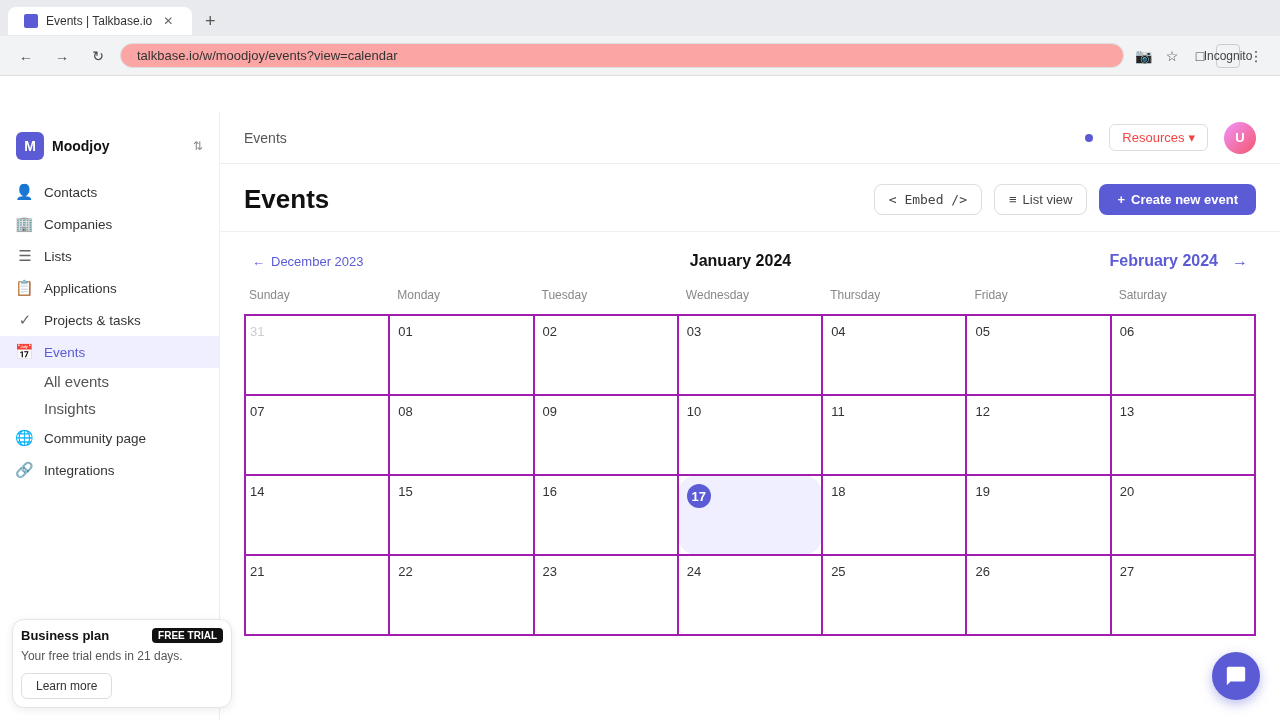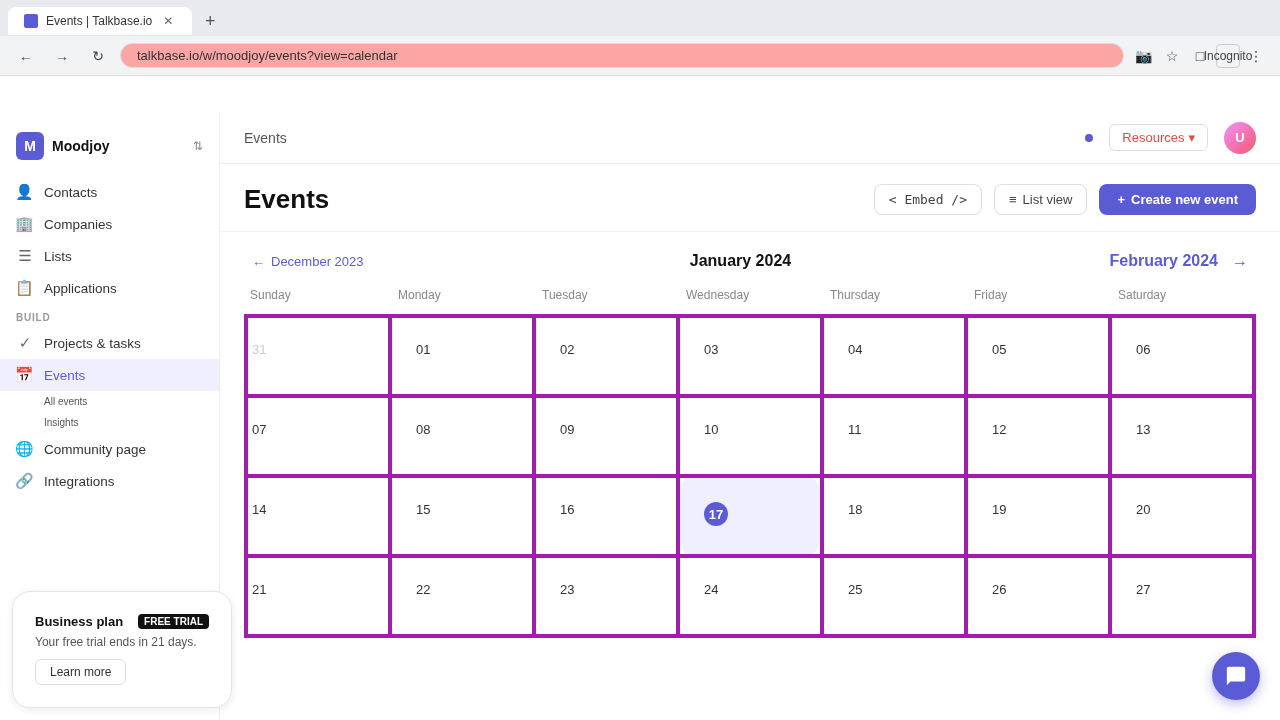--- a/index.html
+++ b/index.html
@@ -25,24 +25,24 @@
     .sidebar { width: 220px; background: #fff; border-right: 1px solid #eee; padding: 12px 0; overflow-y: auto; flex-shrink: 0; }
     .org-header { display: flex; align-items: center; gap: 8px; padding: 8px 16px 16px; cursor: pointer; }
     .org-logo { width: 28px; height: 28px; background: #5b5bd6; border-radius: 6px; display: flex; align-items: center; justify-content: center; color: #fff; font-weight: 700; font-size: 14px; }
     .org-name { font-size: 14px; font-weight: 600; color: #111; flex: 1; }
     .org-chevrons { color: #888; font-size: 12px; }
     .section-label { font-size: 10px; font-weight: 600; color: #999; text-transform: uppercase; letter-spacing: 0.8px; padding: 8px 16px 4px; }
     .nav-item { display: flex; align-items: center; gap: 10px; padding: 7px 16px; cursor: pointer; font-size: 13.5px; color: #333; border-radius: 0; }
     .nav-item.active { background: #f0efff; color: #5b5bd6; font-weight: 500; }
     .nav-item .nav-icon { width: 18px; height: 18px; display: flex; align-items: center; justify-content: center; color: #666; font-size: 15px; }
     .nav-item.active .nav-icon { color: #5b5bd6; }
-    .sub-item { padding: 5px 16px 5px 44px; font-size: 10px; color: #555; cursor: pointer; }
-
-    
-    .business-plan-banner { position: fixed; bottom: 0; left: 0; width: 220px; background: #fff; border: 1px solid #e5e5e5; border-radius: 18px; margin: 12px; padding: 22px; box-shadow: 0 2px 8px rgba(0,0,0,0.08); z-index: 10; }
+    .sub-item { padding: 5px 16px 5px 44px; font-size: 15px; color: #555; cursor: pointer; }
+
+    
+    .business-plan-banner { position: fixed; bottom: 0; left: 0; width: 220px; background: #fff; border: 1px solid #e5e5e5; border-radius: 12px; margin: 12px; padding: 8px; box-shadow: 0 2px 8px rgba(0,0,0,0.08); z-index: 10; }
     .banner-header { display: flex; align-items: center; justify-content: space-between; margin-bottom: 6px; }
     .banner-title { font-size: 13px; font-weight: 600; color: #111; }
     .free-trial-badge { background: #111; color: #fff; font-size: 10px; font-weight: 600; padding: 2px 6px; border-radius: 4px; }
     .banner-text { font-size: 12px; color: #555; margin-bottom: 10px; }
     .learn-more-btn { background: #fff; border: 1px solid #ddd; border-radius: 6px; padding: 5px 14px; font-size: 12px; cursor: pointer; color: #333; }
 
     
     .main-content { flex: 1; display: flex; flex-direction: column; overflow: hidden; }
 
     
@@ -62,21 +62,21 @@
     
     .calendar-container { flex: 1; overflow-y: auto; padding: 0 24px; }
     .calendar-nav { display: flex; align-items: center; padding: 16px 0 8px; }
     .cal-prev, .cal-next { display: flex; align-items: center; gap: 6px; background: none; border: none; cursor: pointer; color: #5b5bd6; font-size: 13px; font-weight: 500; padding: 4px 8px; border-radius: 6px; }
     .cal-month-center { flex: 1; text-align: center; font-size: 16px; font-weight: 600; color: #111; }
     .cal-month-right { font-size: 16px; font-weight: 600; color: #5b5bd6; display: flex; align-items: center; gap: 6px; }
 
     .calendar-grid { width: 100%; border-collapse: collapse; }
     .calendar-grid th { font-size: 12px; color: #888; font-weight: 500; text-align: left; padding: 6px 8px 12px; border-bottom: 1px solid #eee; }
     .calendar-grid th:first-child, .calendar-grid td:first-child { padding-left: 4px; }
-    .calendar-grid td { vertical-align: top; border: 4px solid #a21caf; min-height: 80px; height: 80px; padding: 24px; font-size: 13px; color: #333; position: relative; width: calc(100% / 7); }
+    .calendar-grid td { vertical-align: top; border: 2px solid #a21caf; min-height: 80px; height: 80px; padding: 8px; font-size: 13px; color: #333; position: relative; width: calc(100% / 7); }
     .day-num { font-size: 13px; color: #333; font-weight: 400; }
     .day-num.other-month { color: #ccc; }
     .day-num.today { background: #5b5bd6; color: #fff; width: 24px; height: 24px; border-radius: 50%; display: flex; align-items: center; justify-content: center; font-weight: 600; }
     .today-cell { background: #f0efff; border-radius: 19px; }
     .event-pill { background: #5b5bd6; color: #fff; border-radius: 4px; padding: 2px 8px; font-size: 11px; font-weight: 500; margin-top: 4px; white-space: nowrap; overflow: hidden; text-overflow: ellipsis; }
 
     .chat-bubble { position: fixed; bottom: 20px; right: 20px; width: 48px; height: 48px; background: #5b5bd6; border-radius: 50%; display: flex; align-items: center; justify-content: center; cursor: pointer; box-shadow: 0 4px 12px rgba(91,91,214,0.4); z-index: 100; }
   </style>
 </head>
 <body>
@@ -126,21 +126,20 @@
     </div>
     <div class="nav-item">
       <span class="nav-icon">☰</span>
       <span>Lists</span>
     </div>
     <div class="nav-item">
       <span class="nav-icon">📋</span>
       <span>Applications</span>
     </div>
 
-    <div class="section-label">BUILD</div>
     <div class="nav-item">
       <span class="nav-icon">✓</span>
       <span>Projects &amp; tasks</span>
     </div>
     <div class="nav-item active">
       <span class="nav-icon">📅</span>
       <span>Events</span>
     </div>
     <div class="sub-item">
       <span>All events</span>

